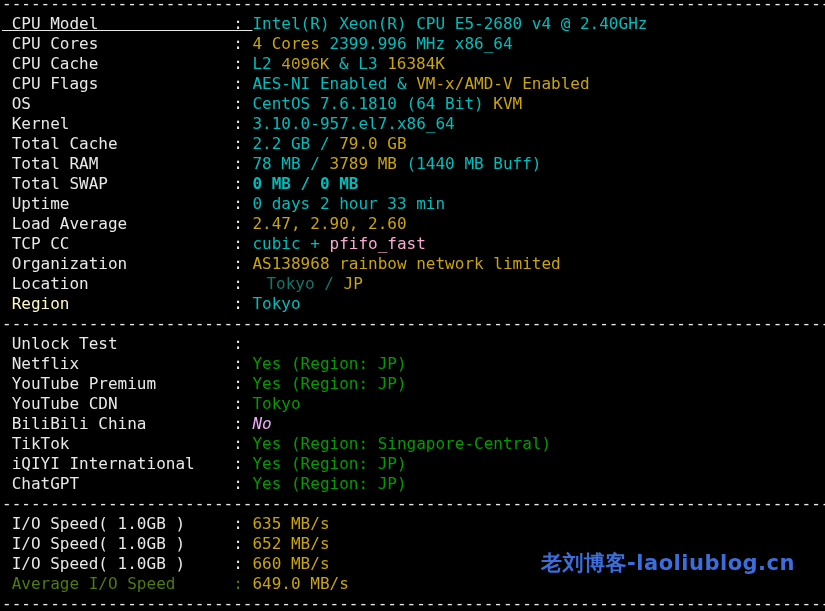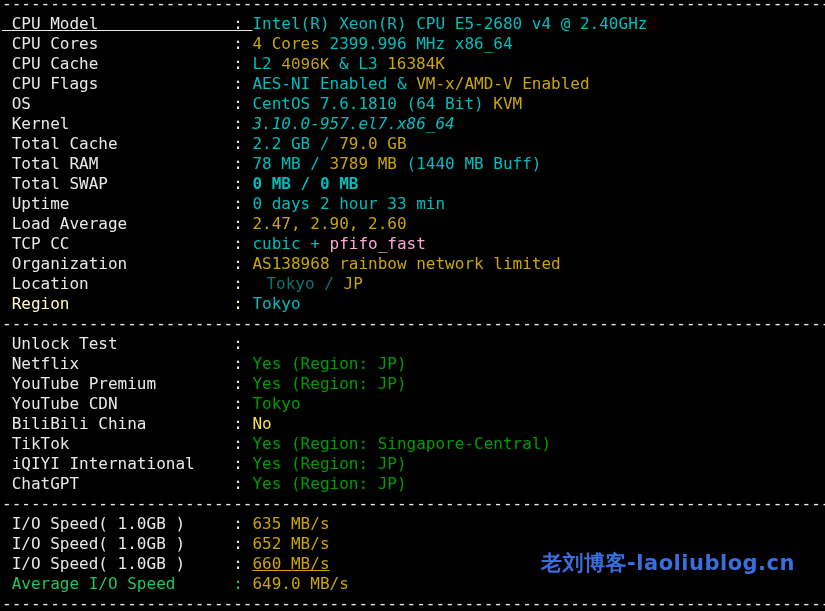--- a/index.html
+++ b/index.html
@@ -42,45 +42,45 @@
 <body>
 
 <div class="terminal" style="color: rgb(232, 232, 232);">
     <div class="sep" style="color: rgb(232, 232, 232);">----------------------------------------------------------------------------------------------------</div>
     <div>
       <div class="row"><span style="color: rgb(232, 232, 232); text-decoration: underline;"> CPU Model              : </span><span style="color: rgb(0, 189, 189);">Intel(R) Xeon(R) CPU E5-2680 v4 @ 2.40GHz</span></div>
       <div class="row"><span style="color: rgb(232, 232, 232);"> CPU Cores              : </span><span style="color: rgb(201, 164, 10);">4 Cores </span><span style="color: rgb(0, 189, 189);">2399.996 MHz x86_64</span></div>
       <div class="row"><span style="color: rgb(232, 232, 232);"> CPU Cache              : </span><span style="color: rgb(0, 189, 189);">L2 </span><span style="color: rgb(201, 164, 10); font-family: Liberation Mono, monospace;">4096K</span><span style="color: rgb(0, 189, 189);"> &amp; L3 </span><span style="color: rgb(201, 164, 10);">16384K</span></div>
       <div class="row"><span style="color: rgb(232, 232, 232);"> CPU Flags              : </span><span style="color: rgb(0, 189, 189);">AES-NI Enabled &amp; </span><span style="color: rgb(201, 164, 10);">VM-x/AMD-V Enabled</span></div>
       <div class="row"><span style="color: rgb(232, 232, 232);"> OS                     : </span><span style="color: rgb(0, 189, 189);">CentOS 7.6.1810 (64 Bit) </span><span style="color: rgb(201, 164, 10);">KVM</span></div>
-      <div class="row"><span style="color: rgb(232, 232, 232);"> Kernel                 : </span><span style="color: rgb(0, 189, 189); font-style: italic;">3.10.0-957.el7.x86_64</span></div>
+      <div class="row"><span style="color: rgb(232, 232, 232);"> Kernel                 : </span><span style="color: rgb(0, 189, 189);">3.10.0-957.el7.x86_64</span></div>
       <div class="row"><span style="color: rgb(232, 232, 232);"> Total Cache            : </span><span style="color: rgb(0, 189, 189);">2.2 GB / </span><span style="color: rgb(201, 164, 10);">79.0 GB</span></div>
       <div class="row"><span style="color: rgb(232, 232, 232);"> Total RAM              : </span><span style="color: rgb(0, 189, 189);">78 MB / </span><span style="color: rgb(201, 164, 10);">3789 MB </span><span style="color: rgb(0, 189, 189);">(1440 MB Buff)</span></div>
       <div class="row"><span style="color: rgb(232, 232, 232);"> Total SWAP             : </span><span style="color: rgb(0, 189, 189); font-weight: bold;">0 MB / 0 MB</span></div>
       <div class="row"><span style="color: rgb(232, 232, 232);"> Uptime                 : </span><span style="color: rgb(0, 189, 189);">0 days 2 hour 33 min</span></div>
       <div class="row"><span style="color: rgb(232, 232, 232);"> Load Average           : </span><span style="color: rgb(201, 164, 10);">2.47, 2.90, 2.60</span></div>
       <div class="row"><span style="color: rgb(232, 232, 232);"> TCP CC                 : </span><span style="color: rgb(0, 189, 189);">cubic + </span><span style="color: #f9a8d4; margin-top: 17px;">pfifo_fast</span></div>
       <div class="row"><span style="color: rgb(232, 232, 232);"> Organization           : </span><span style="color: rgb(201, 164, 10);">AS138968 rainbow network limited</span></div>
       <div class="row"><span style="color: rgb(232, 232, 232);"> Location               : </span><span style="color: #0f766e; margin-left: 14px;">Tokyo / </span><span style="color: rgb(201, 164, 10);">JP</span></div>
       <div class="row"><span style="color: #fef9c3;"> Region                 : </span><span style="color: rgb(0, 189, 189);">Tokyo</span></div>
     </div>
     <div class="sep" style="color: rgb(232, 232, 232);">----------------------------------------------------------------------------------------------------</div>
     <div>
       <div class="row"><span style="color: rgb(232, 232, 232);"> Unlock Test            : </span></div>
       <div class="row"><span style="color: rgb(232, 232, 232);"> Netflix                : </span><span style="color: rgb(0, 156, 0);">Yes (Region: JP)</span></div>
       <div class="row"><span style="color: rgb(232, 232, 232);"> YouTube Premium        : </span><span style="color: rgb(0, 156, 0);">Yes (Region: JP)</span></div>
       <div class="row"><span style="color: rgb(232, 232, 232);"> YouTube CDN            : </span><span style="color: rgb(0, 156, 0);">Tokyo</span></div>
-      <div class="row"><span style="color: rgb(232, 232, 232);"> BiliBili China         : </span><span style="color: #fde047;">No</span></div>
+      <div class="row"><span style="color: rgb(232, 232, 232);"> BiliBili China         : </span><span style="color: #f0abfc; font-style: italic;">No</span></div>
       <div class="row"><span style="color: rgb(232, 232, 232);"> TikTok                 : </span><span style="color: rgb(0, 156, 0);">Yes (Region: Singapore-Central)</span></div>
       <div class="row"><span style="color: rgb(232, 232, 232);"> iQIYI International    : </span><span style="color: rgb(0, 156, 0);">Yes (Region: JP)</span></div>
       <div class="row"><span style="color: rgb(232, 232, 232);"> ChatGPT                : </span><span style="color: rgb(0, 156, 0);">Yes (Region: JP)</span></div>
     </div>
     <div class="sep" style="color: rgb(232, 232, 232);">----------------------------------------------------------------------------------------------------</div>
     <div>
       <div class="row"><span style="color: rgb(232, 232, 232);"> I/O Speed( 1.0GB )     : </span><span style="color: rgb(201, 164, 10);">635 MB/s</span></div>
       <div class="row"><span style="color: rgb(232, 232, 232);"> I/O Speed( 1.0GB )     : </span><span style="color: rgb(201, 164, 10);">652 MB/s</span></div>
-      <div class="row"><span style="color: rgb(232, 232, 232);"> I/O Speed( 1.0GB )     : </span><span style="color: rgb(201, 164, 10); text-decoration: underline;">660 MB/s</span></div>
-      <div class="row"><span style="color: #22c55e;"> Average I/O Speed      : </span><span style="color: rgb(201, 164, 10);">649.0 MB/s</span></div>
+      <div class="row"><span style="color: rgb(232, 232, 232);"> I/O Speed( 1.0GB )     : </span><span style="color: rgb(201, 164, 10);">660 MB/s</span></div>
+      <div class="row"><span style="color: #4d7c0f;"> Average I/O Speed      : </span><span style="color: rgb(201, 164, 10);">649.0 MB/s</span></div>
     </div>
     <div class="sep" style="color: rgb(232, 232, 232);">----------------------------------------------------------------------------------------------------</div>
   </div>
 
 <div class="watermark" style="color: rgb(60, 110, 219);">老刘博客-laoliublog.cn</div>
 
 </body></html>

